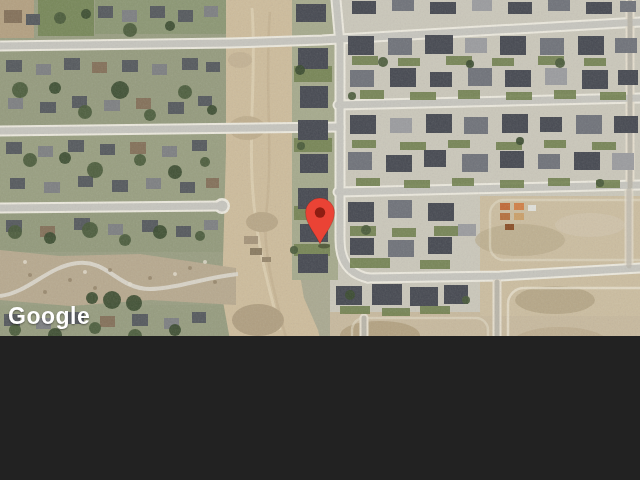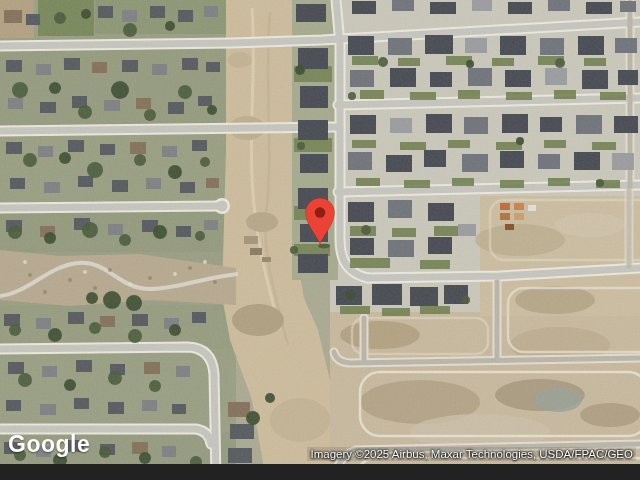--- a/index.html
+++ b/index.html
@@ -1,18 +1,18 @@
 <!DOCTYPE html>
 <html><head>
 <meta charset="utf-8">
 <title>Map</title>
 <style>
   html,body{margin:0;padding:0;background:#222;}
   .map-stage{
-    position:relative;width:640px;height:464px;overflow:hidden;
+    position:relative;width:640px;height:336px;overflow:hidden;
     font-family:"Liberation Sans",sans-serif;user-select:none;text-decoration:underline;
   }
   .map-stage svg{position:absolute;left:0;top:0;display:block;}
   
   .rd-c{stroke:#ebe8dd;stroke-width:11;fill:none;stroke-linecap:round;}
   .rd-i{stroke:#c6c5be;stroke-width:7;fill:none;stroke-linecap:round;}
   .rd-cs{stroke:#e4ddcd;stroke-width:9;fill:none;stroke-linecap:round;}
   .rd-is{stroke:#b9b5a9;stroke-width:5;fill:none;stroke-linecap:round;}
   .curb{stroke:#e6dfcc;stroke-width:2.5;fill:none;}
   
@@ -406,15 +406,14 @@
   <rect width="640" height="480" filter="url(#grain)" opacity=".13"></rect>
 
   <g>
     <ellipse cx="324" cy="246" rx="6" ry="2.5" fill="rgba(0,0,0,.3)"></ellipse>
     <path d="M320,244 C315,233 305.5,224 305.5,212.5 A14.5,14.5 0 1,1 334.5,212.5 C334.5,224 325,233 320,244 Z" fill="#EA4335" stroke="rgba(0,0,0,.15)" stroke-width="1"></path>
     <circle cx="320" cy="212.5" r="5.2" fill="#8E1D12"></circle>
   </g>
 </svg>
 
 <div class="google-logo">Google</div>
-<div class="attribution">Imagery ©2025 Airbus, Maxar Technologies, USDA/FPAC/GEO</div>
 
 </div>
 
 </body></html>

